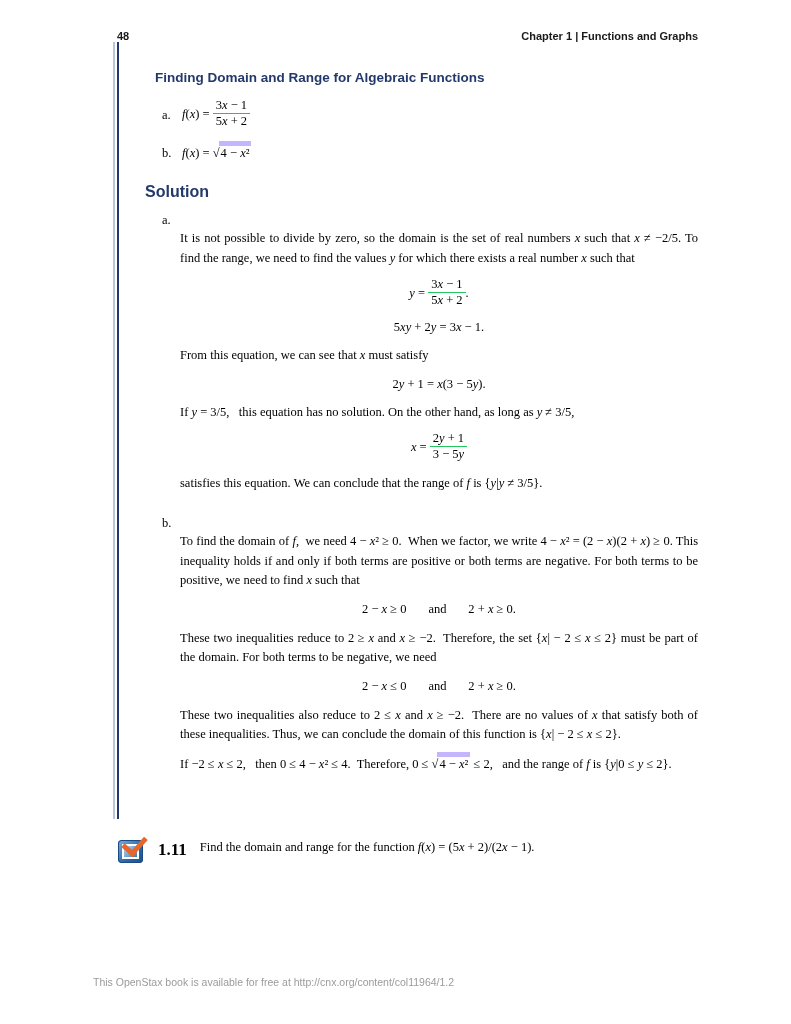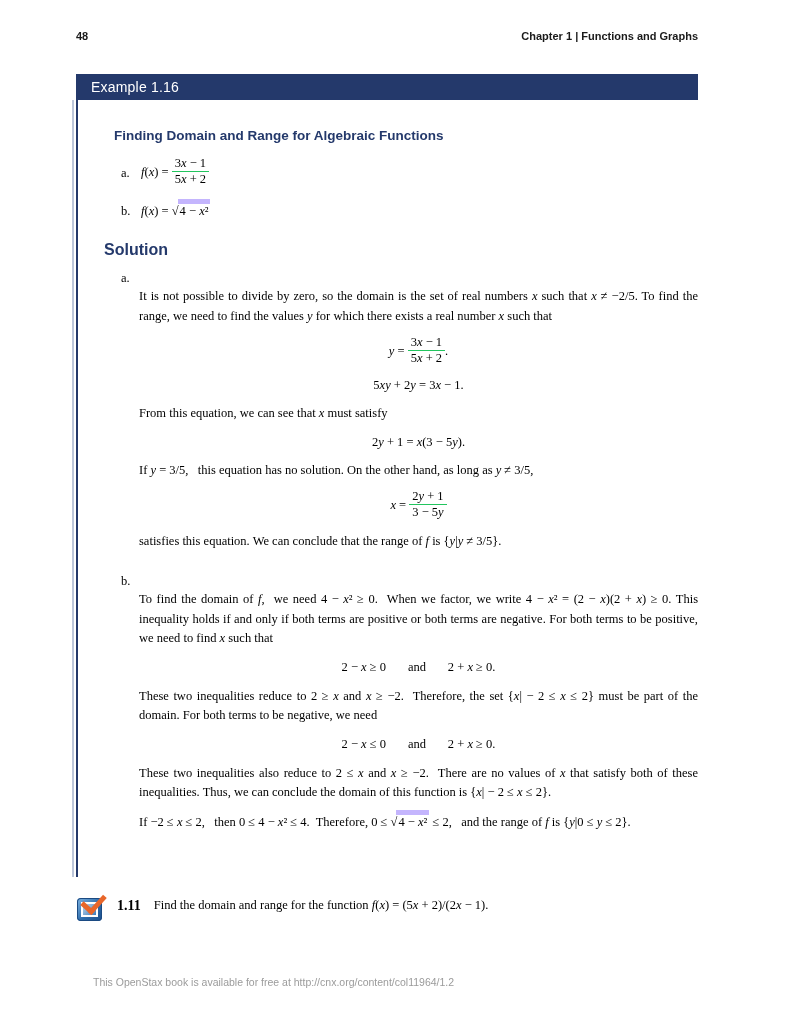--- a/index.html
+++ b/index.html
@@ -1,20 +1,20 @@
 <!DOCTYPE html>
 <html><head>
 <meta charset="utf-8">
 <style>
   html,body{margin:0;padding:0;}
   body{
     width:791px;height:1024px;background:#ffffff;color:#000;
     font-family:"Liberation Serif",serif;position:relative;overflow:hidden;
   }
-  .page{position:absolute;inset:0;padding:30px 93px 0 76px;box-sizing:border-box;}
+  .page{position:absolute;inset:0;padding:30px 93px 0 117px;box-sizing:border-box;}
   .page-header{
     display:flex;justify-content:space-between;align-items:baseline;
     font-family:"Liberation Sans",sans-serif;font-size:11px;font-weight:bold;color:#1a1a1a;
   }
   .banner{
     margin-top:32px;height:26px;line-height:26px;background:#24396b;color:#fff;
     font-family:"Liberation Sans",sans-serif;font-size:14px;letter-spacing:.2px;
     padding-left:15px;box-sizing:border-box;
   }
   .example-body{
@@ -50,40 +50,37 @@
   }
   .cp-box::after{
     content:"";position:absolute;left:4px;top:4px;right:4px;bottom:4px;
     border:2px solid #ffffff;background:linear-gradient(135deg,#bdd7ee,#3f7cb8);
   }
   .cp-check{
     position:absolute;left:6px;top:3px;width:18px;height:10px;
     border-left:5px solid #e8662a;border-bottom:5px solid #e8662a;
     transform:rotate(-48deg);
   }
-  .cp-num{font-weight:bold;font-size:14px;margin:7px 13px 12px 0;}
+  .cp-num{font-weight:bold;font-size:17px;margin:7px 13px 12px 0;}
   .cp-text{font-size:12.5px;margin-top:7px;}
   .footer{
     position:absolute;left:93px;bottom:36px;
     font-family:"Liberation Sans",sans-serif;font-size:10.5px;color:#9b9b9b;
   }
 </style>
 </head>
 <body>
 
 <div class="page">
 
   <div class="page-header">
     <span>48</span>
     <span>Chapter 1 | Functions and Graphs</span>
   </div>
 
-  <div class="banner">
-    <span>Example 1.16</span>
-  </div>
 
   <div class="example-body">
 
     <h2 class="ex-title">Finding Domain and Range for Algebraic Functions</h2>
 
 
     <div class="prob-item">
       <span class="li-label">a.</span>
       <span>
         <span><span class="mi">f</span>(<span class="mi">x</span>) = </span><span class="frac"><span class="num">3<span class="mi">x</span> − 1</span><span class="den">5<span class="mi">x</span> + 2</span></span>

